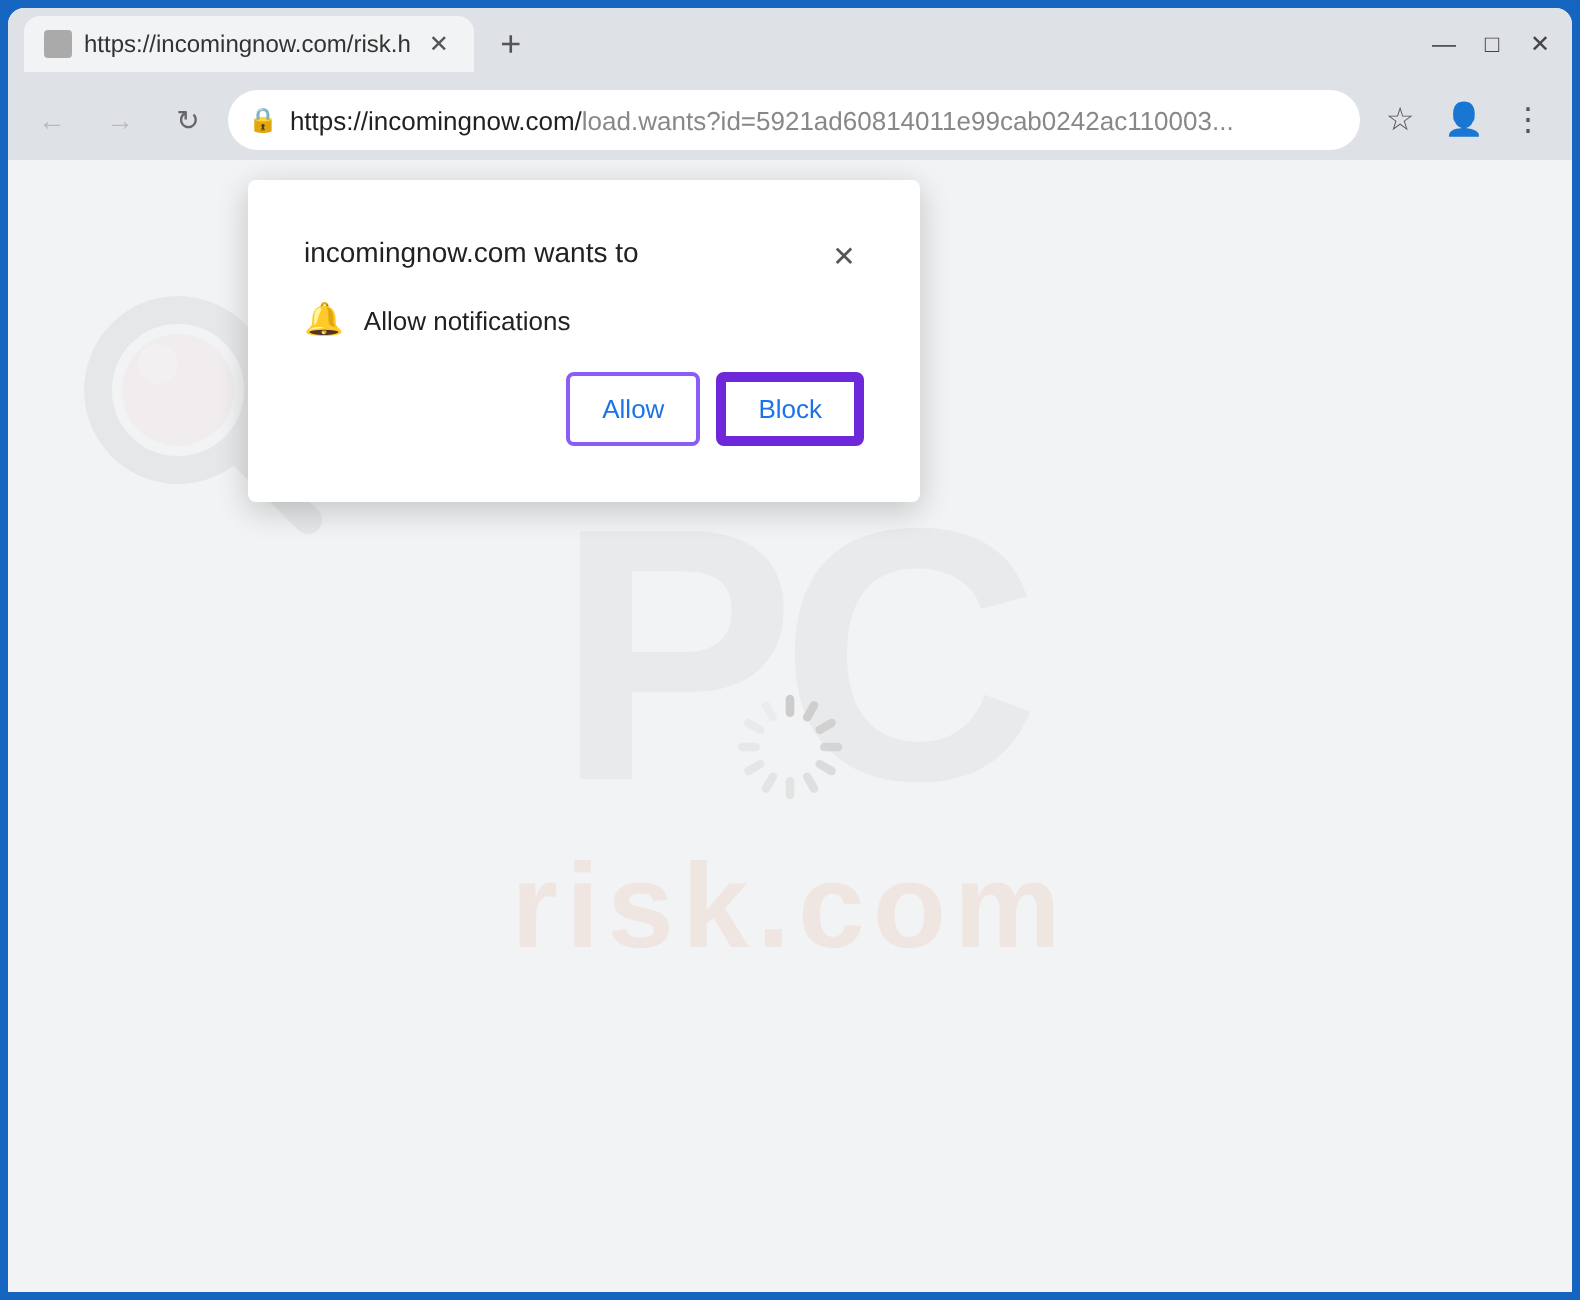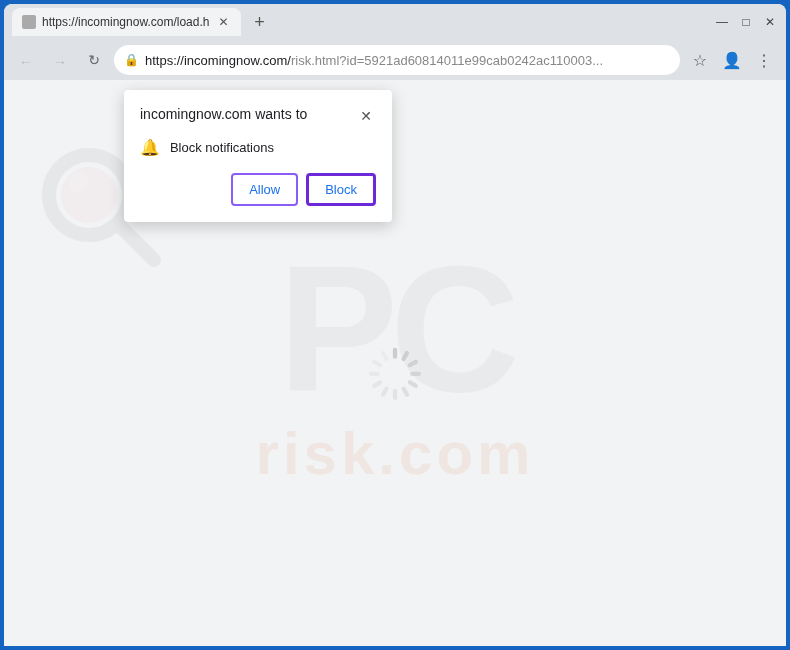--- a/index.html
+++ b/index.html
@@ -223,22 +223,22 @@
     }
 
     
     .permission-dialog {
       position: absolute;
       top: 10px;
       left: 120px;
       background: #fff;
       border-radius: 4px;
       box-shadow: 0 4px 16px rgba(0,0,0,0.2);
-      width: 268px;
-      padding: 16px;
+      width: 336px;
+      padding: 28px;
       z-index: 100;
     }
 
     .dialog-header {
       display: flex;
       justify-content: space-between;
       align-items: flex-start;
       margin-bottom: 12px;
     }
 
@@ -286,56 +286,56 @@
       border-radius: 4px;
       background: #fff;
       color: #1a73e8;
       font-size: 13px;
       cursor: pointer;
       font-weight: 500;
     }
 
     .btn-block {
       padding: 6px 16px;
-      border: 3px solid #6d28d9;
+      border: 5px solid #6d28d9;
       border-radius: 4px;
       background: #fff;
       color: #1a73e8;
       font-size: 13px;
       cursor: pointer;
       font-weight: 500;
     }
   </style>
 </head>
 <body>
 
 <div class="browser-window">
 
   <div class="title-bar">
     <div class="tab">
       <div class="tab-favicon"></div>
-      <span class="tab-title">https://incomingnow.com/load.h</span>
+      <span class="tab-title">https://incomingnow.com/risk.h</span>
       <div class="tab-close">✕</div>
     </div>
     <div class="new-tab-btn">+</div>
     <div class="window-controls">
       <div class="win-btn">—</div>
       <div class="win-btn">□</div>
       <div class="win-btn">✕</div>
     </div>
   </div>
 
   <div class="address-bar">
     <div class="nav-btn disabled">←</div>
     <div class="nav-btn disabled">→</div>
     <div class="nav-btn">↻</div>
     <div class="url-bar">
       <span class="lock-icon">🔒</span>
       <span class="url-text">
-        <span class="url-highlight">https://incomingnow.com/</span><span class="url-dim">risk.html?id=5921ad60814011e99cab0242ac110003...</span>
+        <span class="url-highlight">https://incomingnow.com/</span><span class="url-dim">load.wants?id=5921ad60814011e99cab0242ac110003...</span>
       </span>
     </div>
     <div class="url-actions">
       <div class="star-btn">☆</div>
       <div class="account-btn">👤</div>
       <div class="menu-btn">⋮</div>
     </div>
   </div>
 
   <div class="page-content">
@@ -376,21 +376,21 @@
       </svg>
     </div>
 
     <div class="permission-dialog">
       <div class="dialog-header">
         <span class="dialog-title">incomingnow.com wants to</span>
         <div class="dialog-close">✕</div>
       </div>
       <div class="dialog-option">
         <span class="bell-icon">🔔</span>
-        <span>Block notifications</span>
+        <span>Allow notifications</span>
       </div>
       <div class="dialog-buttons">
         <button class="btn-allow">Allow</button>
         <button class="btn-block">Block</button>
       </div>
     </div>
   </div>
 </div>
 
 </body></html>

